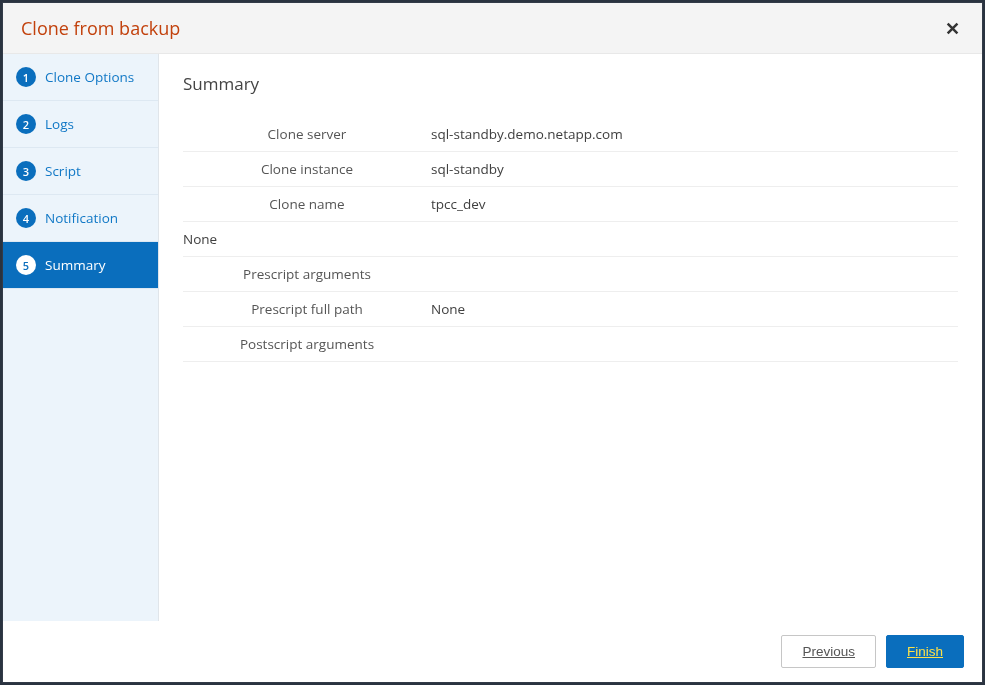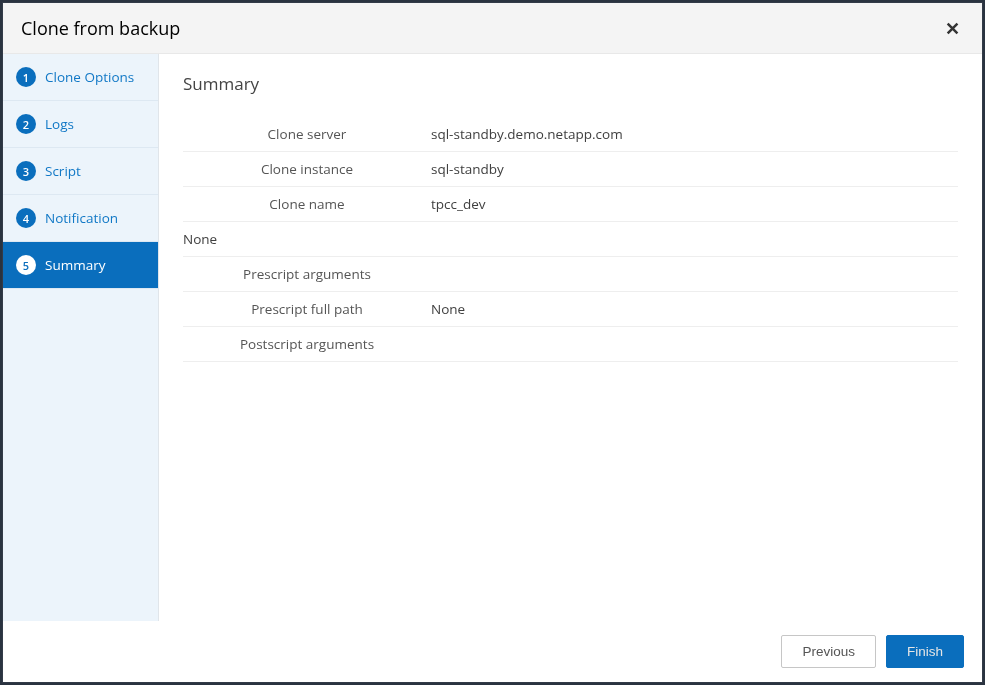--- a/index.html
+++ b/index.html
@@ -26,21 +26,21 @@
     .modal-header {
       background: #f4f4f4;
       padding: 13px 18px;
       display: flex;
       justify-content: space-between;
       align-items: center;
       border-bottom: 1px solid #e8e8e8;
     }
     .modal-title {
       font-size: 18px;
-      color: #000000;
+      color: #c2410c;
       font-weight: 400;
     }
     .close-btn {
       font-size: 18px;
       color: #333;
       cursor: pointer;
       font-weight: bold;
       line-height: 1;
       padding: 0 4px;
     }
@@ -118,29 +118,30 @@
       gap: 10px;
       background: #fff;
     }
     .btn {
       padding: 8px 20px;
       font-size: 13.5px;
       border-radius: 2px;
       cursor: pointer;
       border: 1px solid;
       min-width: 76px;
+      text-decoration: underline;
     }
     .btn-secondary {
       background: #fff;
       color: #555;
       border-color: #c6c6c6;
     }
     .btn-primary {
       background: #0a6ebd;
-      color: #e5e5e5;
+      color: #fde047;
       border-color: #0a6ebd;
     }
   </style>
 </head>
 <body>
 
 <div class="modal">
   <div class="modal-header">
     <div class="modal-title">Clone from backup</div>
     <div class="close-btn">✕</div>

